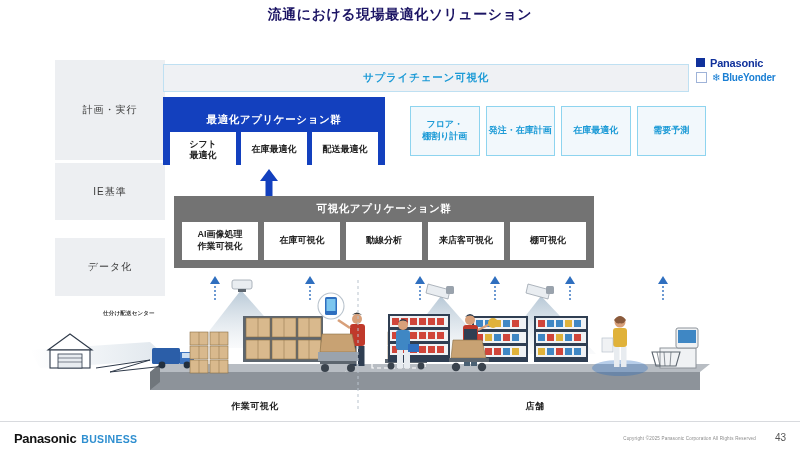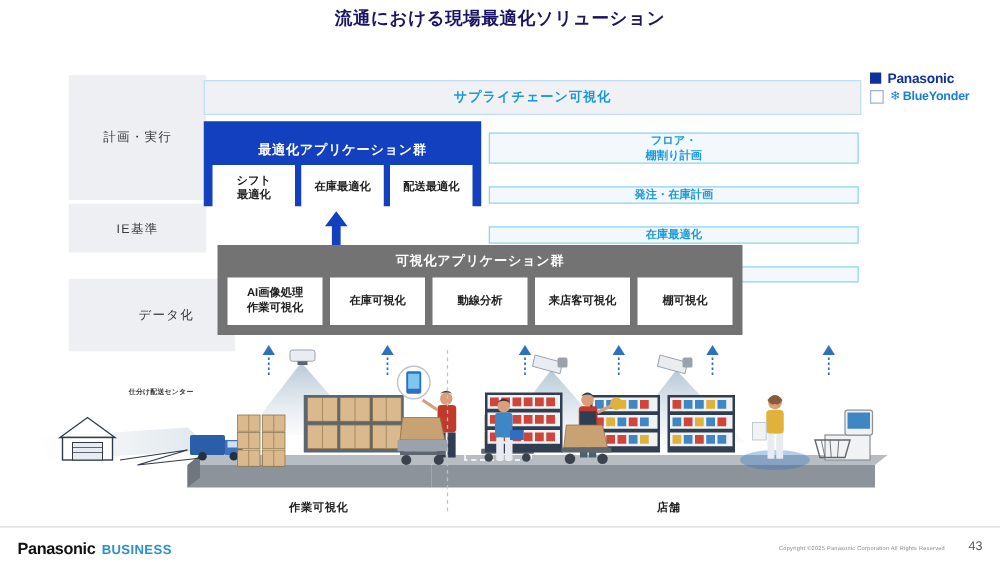--- a/index.html
+++ b/index.html
@@ -27,22 +27,22 @@
   .brand-by{font-size:10px;font-weight:bold;color:#1a7fd4;letter-spacing:-.2px;display:flex;align-items:center;gap:2px;}
   .clover{color:#1a7fd4;font-size:10px;line-height:1;}
 
   
   .rowlabel{
     position:absolute;left:55px;width:110px;background:#edeff2;
     display:flex;align-items:center;justify-content:center;
     font-size:10px;font-weight:normal;color:#3a3a3a;letter-spacing:1px;
   }
   #rl0{top:60px;height:100px;}
-  #rl1{top:163px;height:39px;}
-  #rl2{top:223px;height:58px;padding-left:23px;}
+  #rl1{top:163px;height:57px;}
+  #rl2{top:238px;height:58px;}
 
   
   .sc-bar{
     position:absolute;left:163px;top:64px;width:524px;height:26px;
     background:#eff1f4;border:1px solid #bfe0f2;
     display:flex;align-items:center;justify-content:center;
     font-size:10.5px;font-weight:bold;color:#1b9ad6;letter-spacing:.8px;
   }
 
   
@@ -55,21 +55,21 @@
     padding-top:16px;letter-spacing:.6px;
   }
   .opt-boxes{display:flex;gap:5px;padding:5px 7px 0 7px;}
   .opt-box{
     flex:1;height:36px;background:#fff;
     display:flex;flex-direction:column;align-items:center;justify-content:center;
     font-size:9px;font-weight:bold;color:#222;line-height:1.25;text-align:center;
   }
 
   
-  .cyanrow{position:absolute;left:391px;top:106px;width:296px;height:50px;display:flex;gap:18px;flex-direction:column;}
+  .cyanrow{position:absolute;left:410px;top:106px;width:296px;height:50px;display:flex;gap:6px;}
   .cyan-box{
     flex:1;background:#f2f8fc;border:1px solid #8ed4ef;
     display:flex;flex-direction:column;align-items:center;justify-content:center;
     font-size:9px;font-weight:bold;color:#1b9ad6;line-height:1.3;text-align:center;
   }
 
   
   .arrow-up{position:absolute;left:257px;top:168px;width:24px;height:32px;}
 
   

